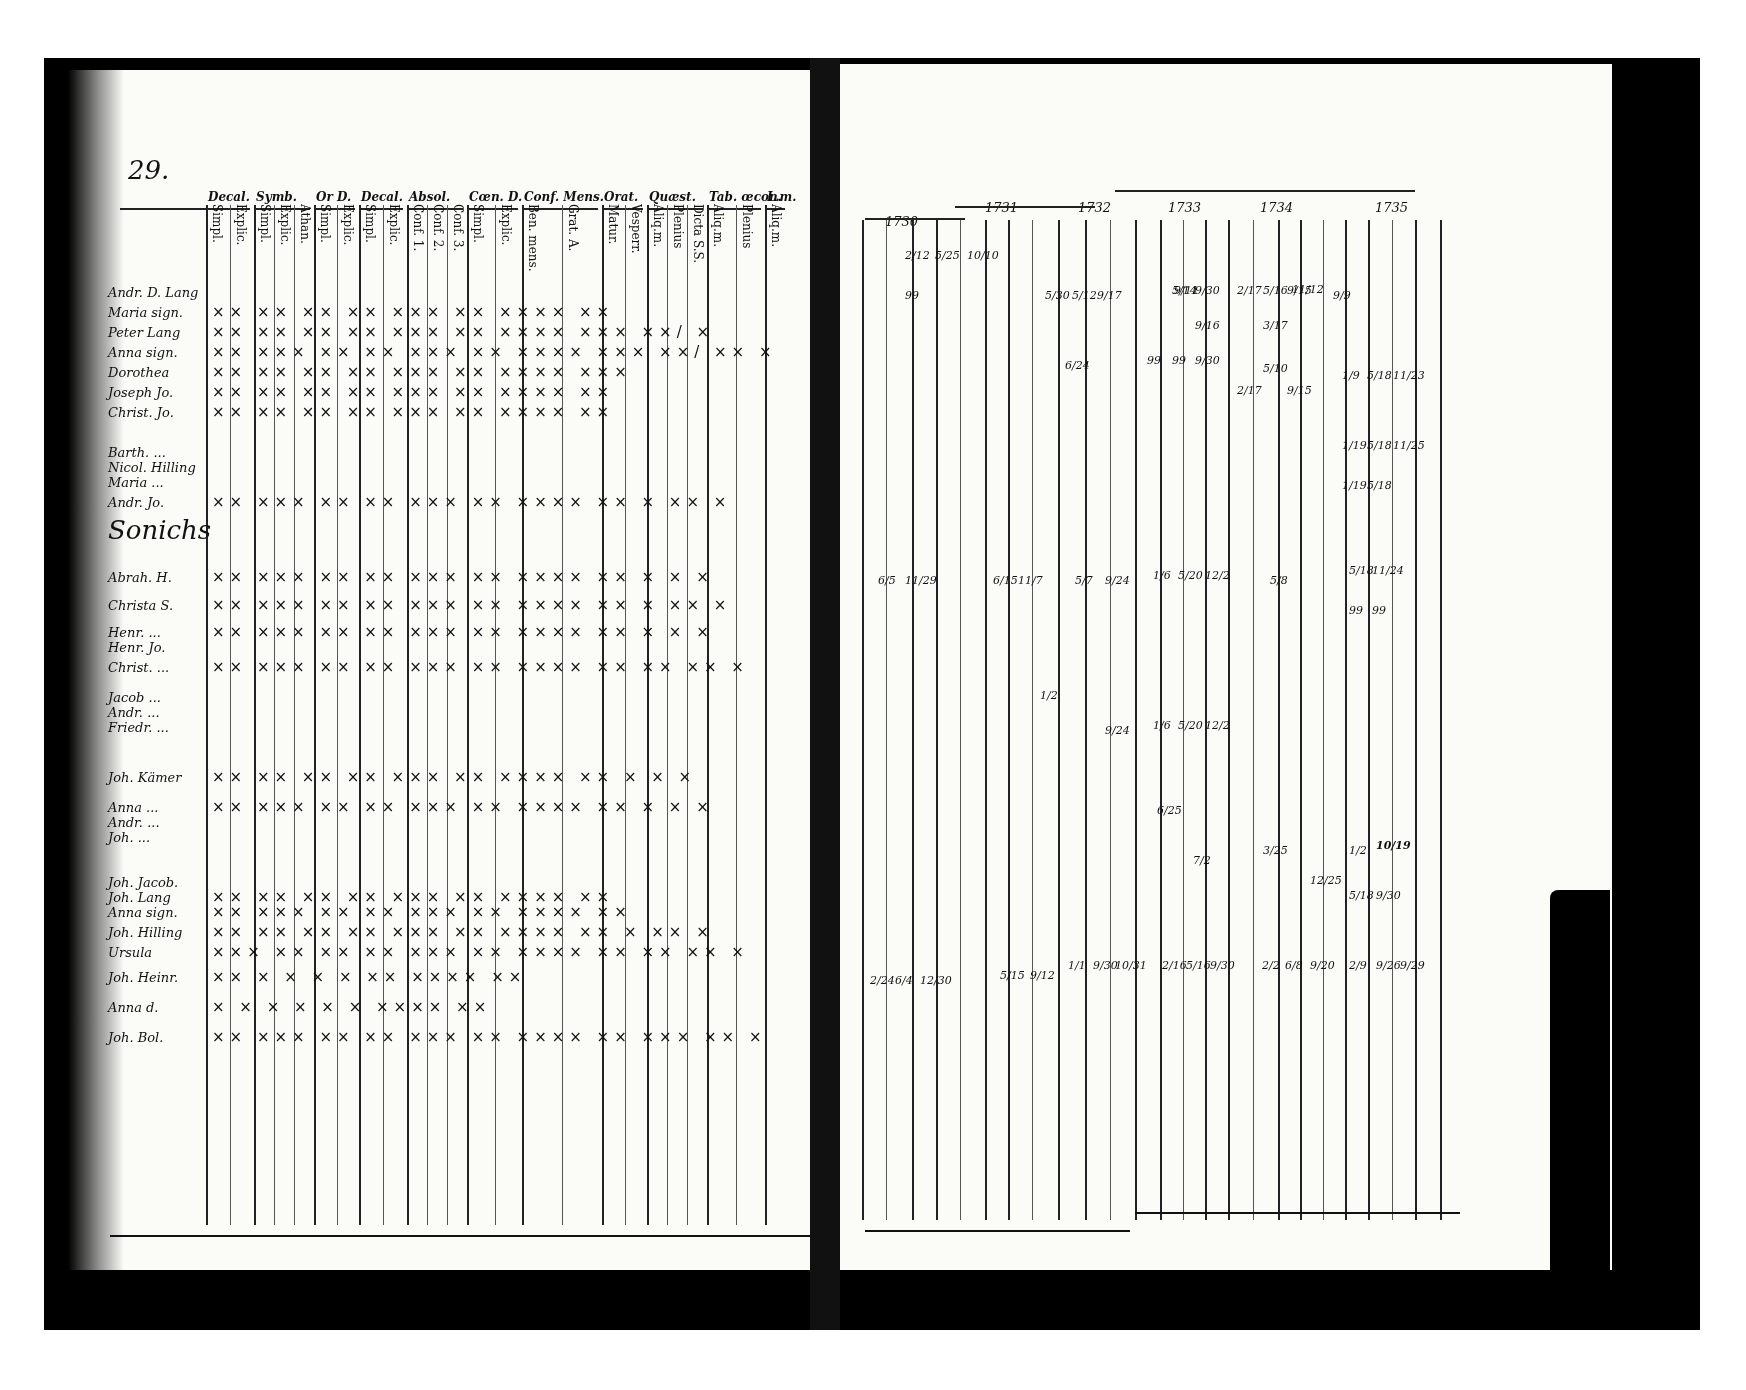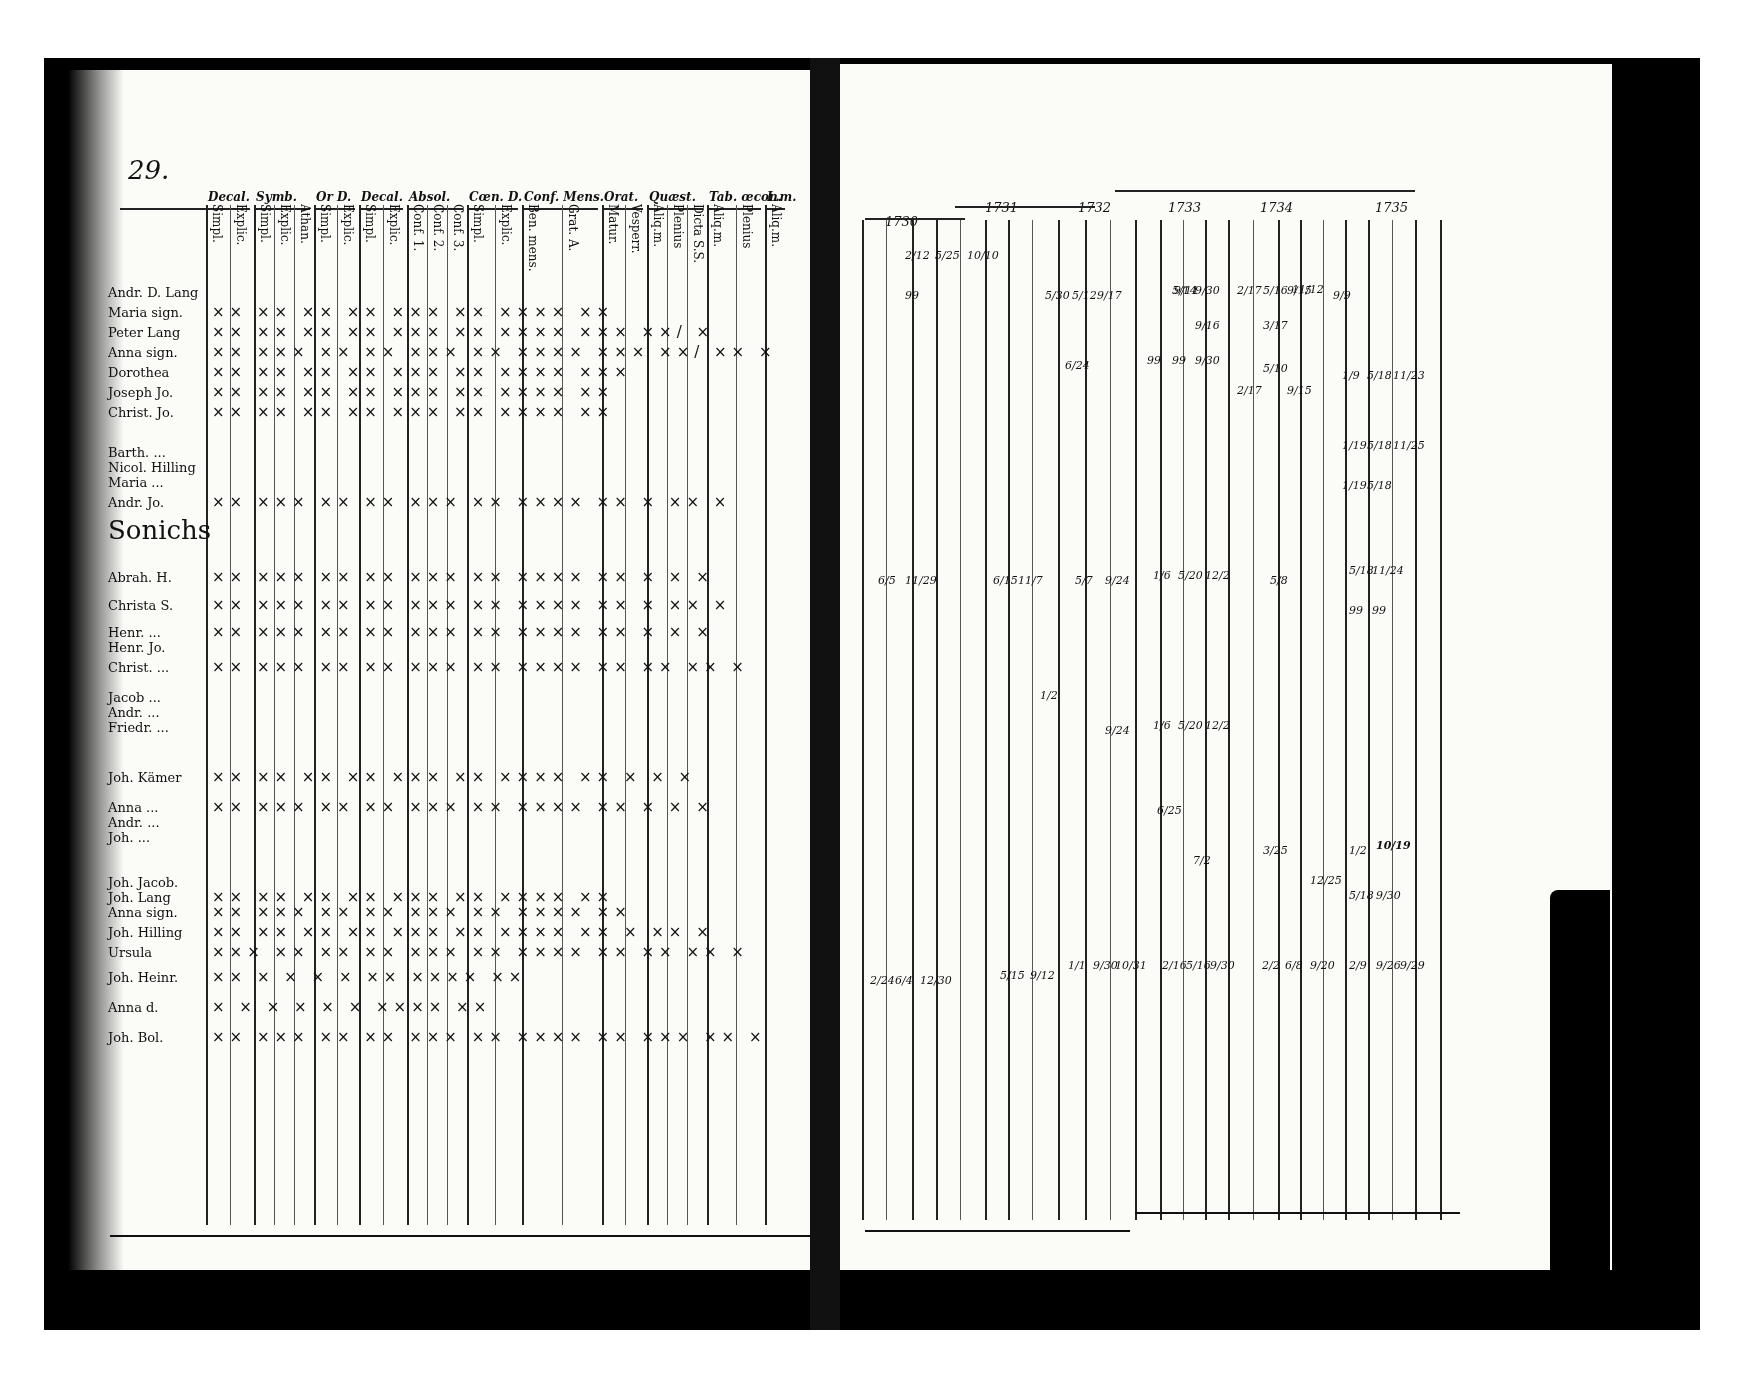--- a/index.html
+++ b/index.html
@@ -9,21 +9,21 @@
   .left-page{left:60px;top:70px;width:760px;height:1200px;border-radius:6px;}
   .right-page{left:832px;top:64px;width:780px;height:1206px;}
   .gutter{position:absolute;left:810px;top:58px;width:30px;height:1272px;background:#111;}
   .edge-shadow{position:absolute;left:44px;top:58px;width:80px;height:1272px;background:linear-gradient(90deg,#000 30%,rgba(0,0,0,0.4) 70%,rgba(0,0,0,0));}
   .clip{position:absolute;left:1550px;top:890px;width:60px;height:420px;background:#000;border-radius:8px 0 0 8px;}
   .folio{position:absolute;left:128px;top:155px;font-size:26px;font-style:italic;color:#111;}
   .col-group{position:absolute;top:190px;font-size:12px;font-style:italic;font-weight:bold;color:#111;white-space:nowrap;}
   .sub{position:absolute;top:204px;font-size:12px;color:#111;writing-mode:vertical-rl;white-space:nowrap;}
   .vline{position:absolute;width:2px;background:#222;}
   .vline.thin{width:1px;background:#555;}
-  .name{position:absolute;left:108px;font-size:13px;color:#111;white-space:nowrap;}
+  .name{position:absolute;left:108px;font-size:13px;font-style:italic;color:#111;white-space:nowrap;}
   .name.big{font-size:26px;}
   .marks{position:absolute;font-size:15px;color:#111;letter-spacing:5px;white-space:nowrap;font-family:"DejaVu Sans",sans-serif;}
   .year{position:absolute;top:200px;font-size:13px;font-style:italic;color:#111;}
   .frac{position:absolute;font-size:11px;font-style:italic;color:#111;text-align:center;line-height:12px;}
   .hline{position:absolute;height:2px;background:#222;}
   .base{position:absolute;height:2px;background:#111;}
 </style>
 </head>
 <body>
 

